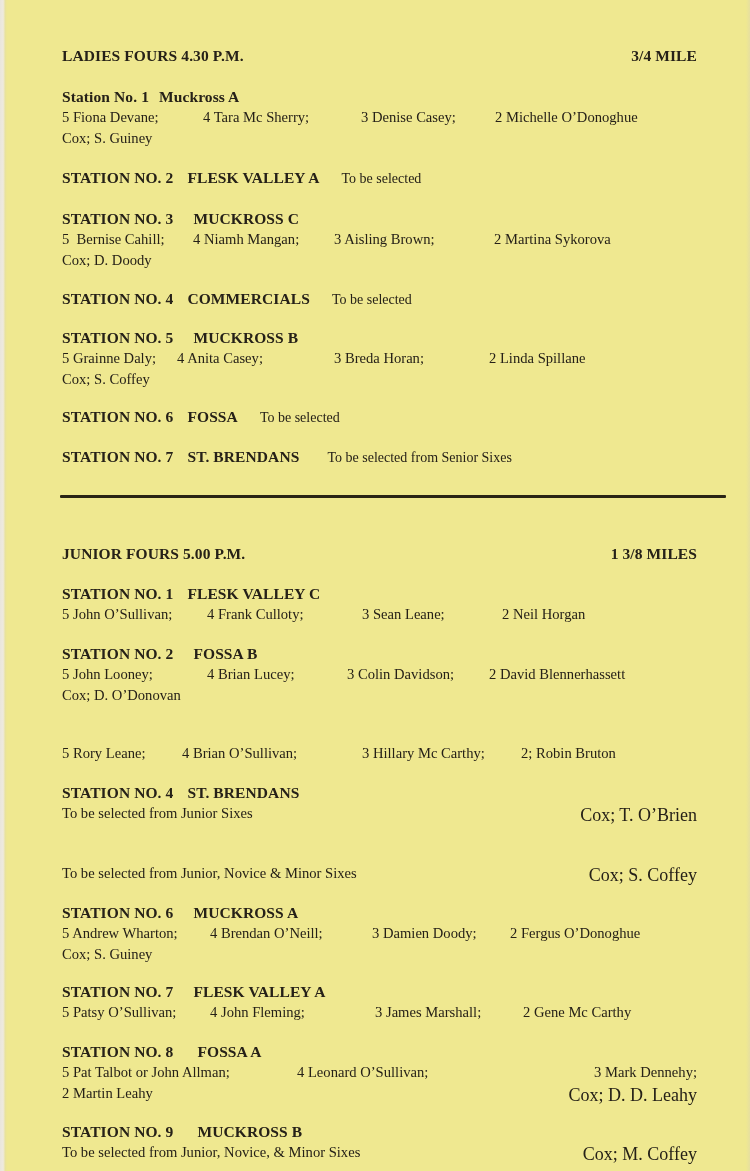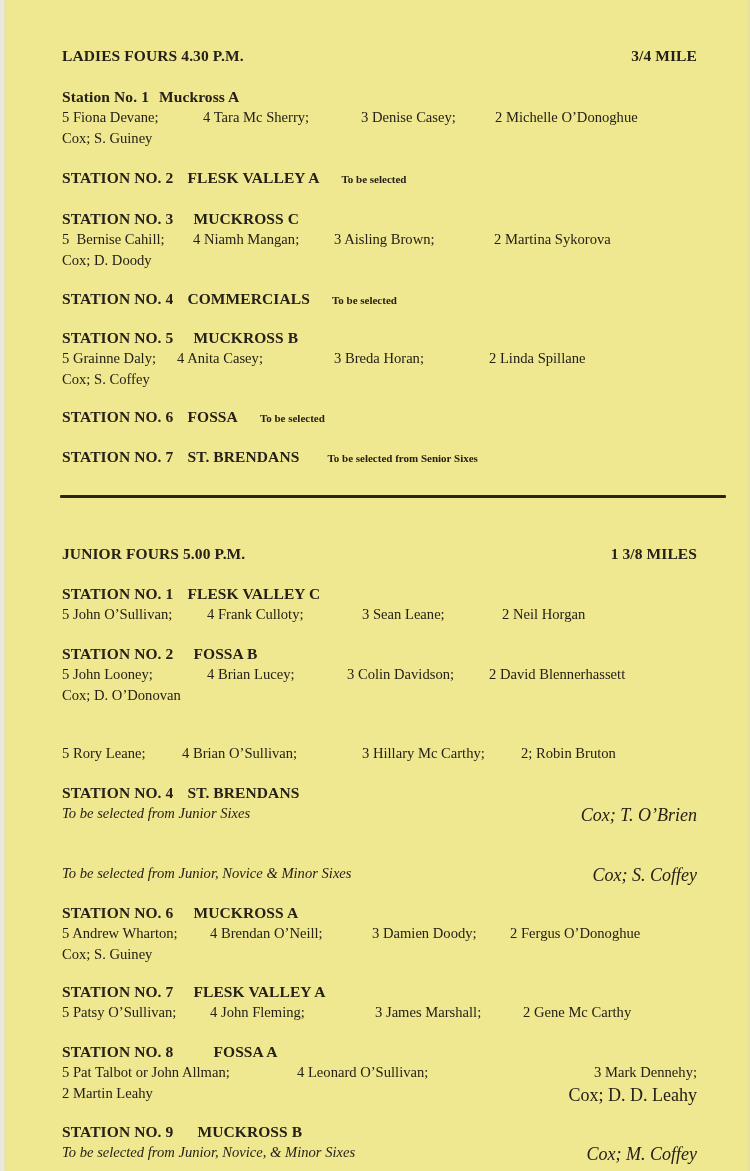--- a/index.html
+++ b/index.html
@@ -57,42 +57,41 @@
     font-weight: bold;
     font-size: 15.5px;
     letter-spacing: 0.1px;
   }
   .station-line .club {
     font-weight: bold;
     margin-left: 14px;
   }
   .station-line .club.tight { margin-left: 10px; }
   .station-line .note {
-    font-weight: bold;
-    font-size: 11px;
+    font-weight: normal;
+    font-size: 14px;
     margin-left: 22px;
     letter-spacing: 0;
   }
 
   .crew {
     font-size: 14.6px;
     letter-spacing: 0;
   }
   .crew .seat {
     position: absolute;
     top: 0;
   }
   .crew .seat.s5 { left: 0; }
 
   .cox {
     font-size: 14.6px;
   }
   .tbs {
     font-size: 14.6px;
-    font-style: italic;
   }
   .right-note {
     position: absolute;
     right: 15px;
     top: 0;
     font-size: 18px;
     white-space: nowrap;
   }
 
   .divider {
@@ -229,21 +228,21 @@
     <span>STATION NO. 7</span><span class="club" style="margin-left:20px;">FLESK VALLEY A</span>
   </div>
   <div class="row crew" style="top:997px;">
     <span class="seat s5"><span>5</span> <span>Patsy O’Sullivan;</span></span>
     <span class="seat" style="left:148px;"><span>4</span> <span>John Fleming;</span></span>
     <span class="seat" style="left:313px;"><span>3</span> <span>James Marshall;</span></span>
     <span class="seat" style="left:461px;"><span>2</span> <span>Gene Mc Carthy</span></span>
   </div>
 
   <div class="row station-line" style="top:1036px;">
-    <span>STATION NO. 8</span><span class="club" style="margin-left:40px;">FOSSA A</span>
+    <span>STATION NO. 8</span><span class="club" style="margin-left:24px;">FOSSA A</span>
   </div>
   <div class="row crew" style="top:1057px;">
     <span class="seat s5"><span>5</span> <span>Pat Talbot or John Allman;</span></span>
     <span class="seat" style="left:235px;"><span>4</span> <span>Leonard O’Sullivan;</span></span>
     <span class="seat" style="right:15px;"><span>3</span> <span>Mark Dennehy;</span></span>
   </div>
   <div class="row crew" style="top:1078px;">
     <span class="seat s5"><span>2</span> <span>Martin Leahy</span></span>
     <span class="right-note">Cox; D. D. Leahy</span>
   </div>

